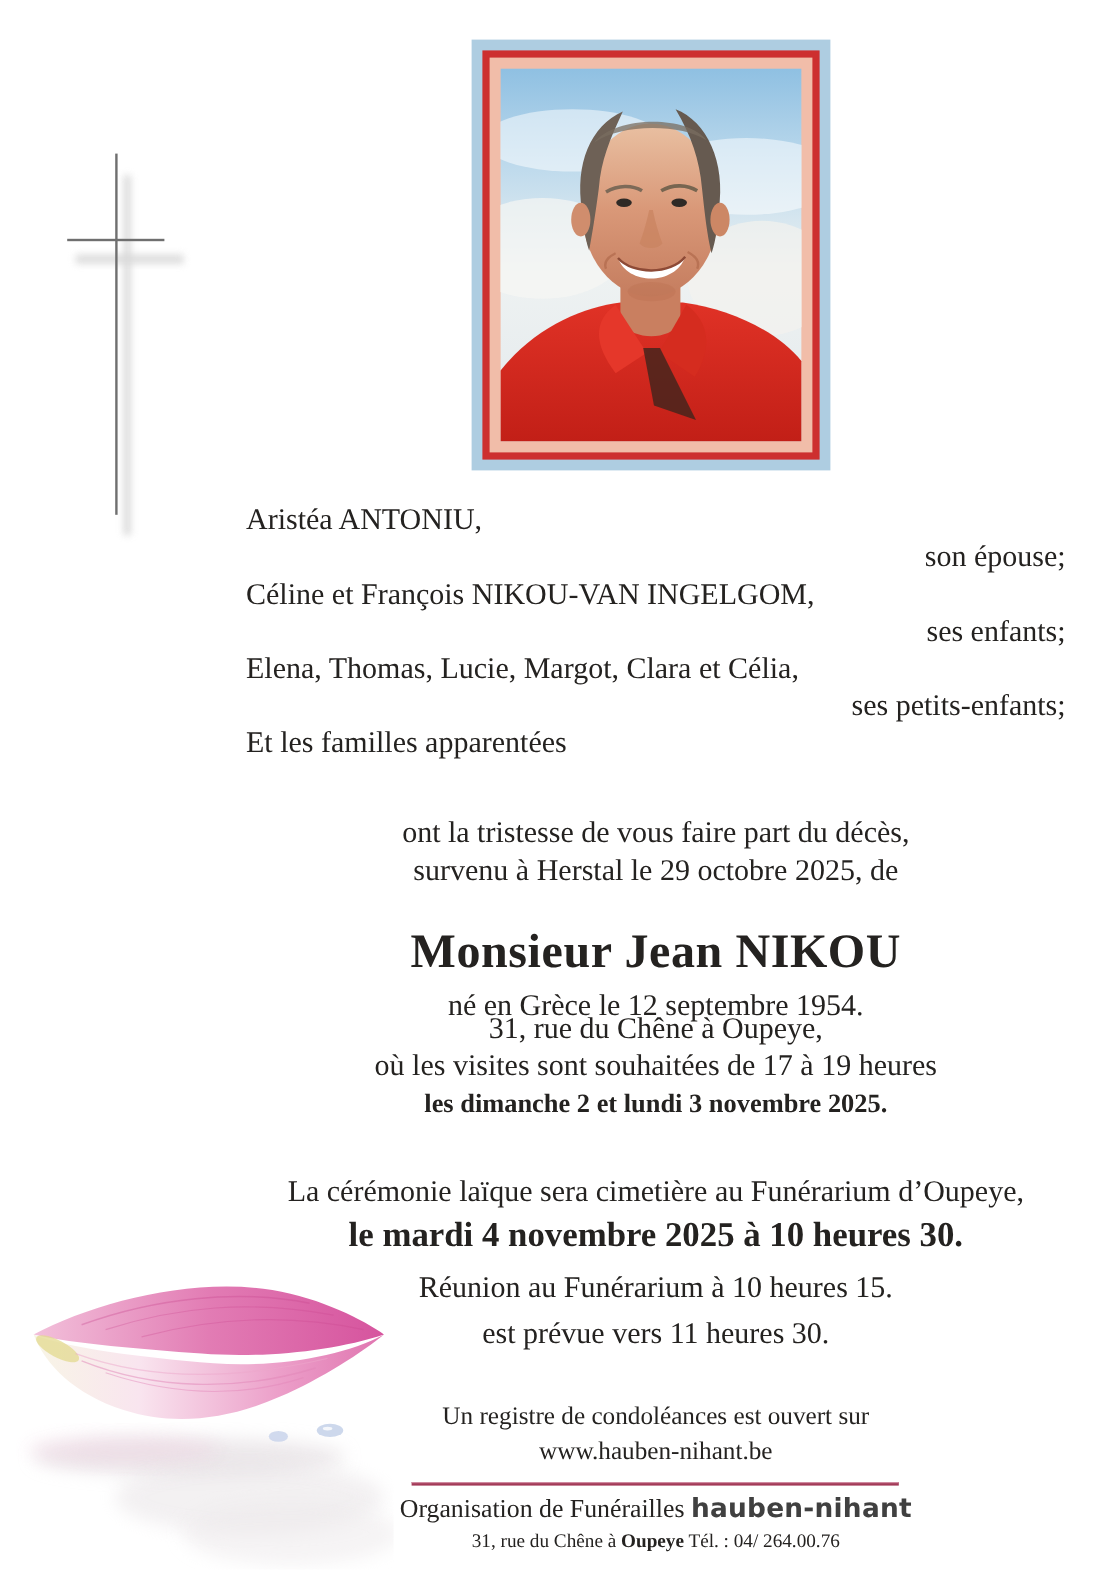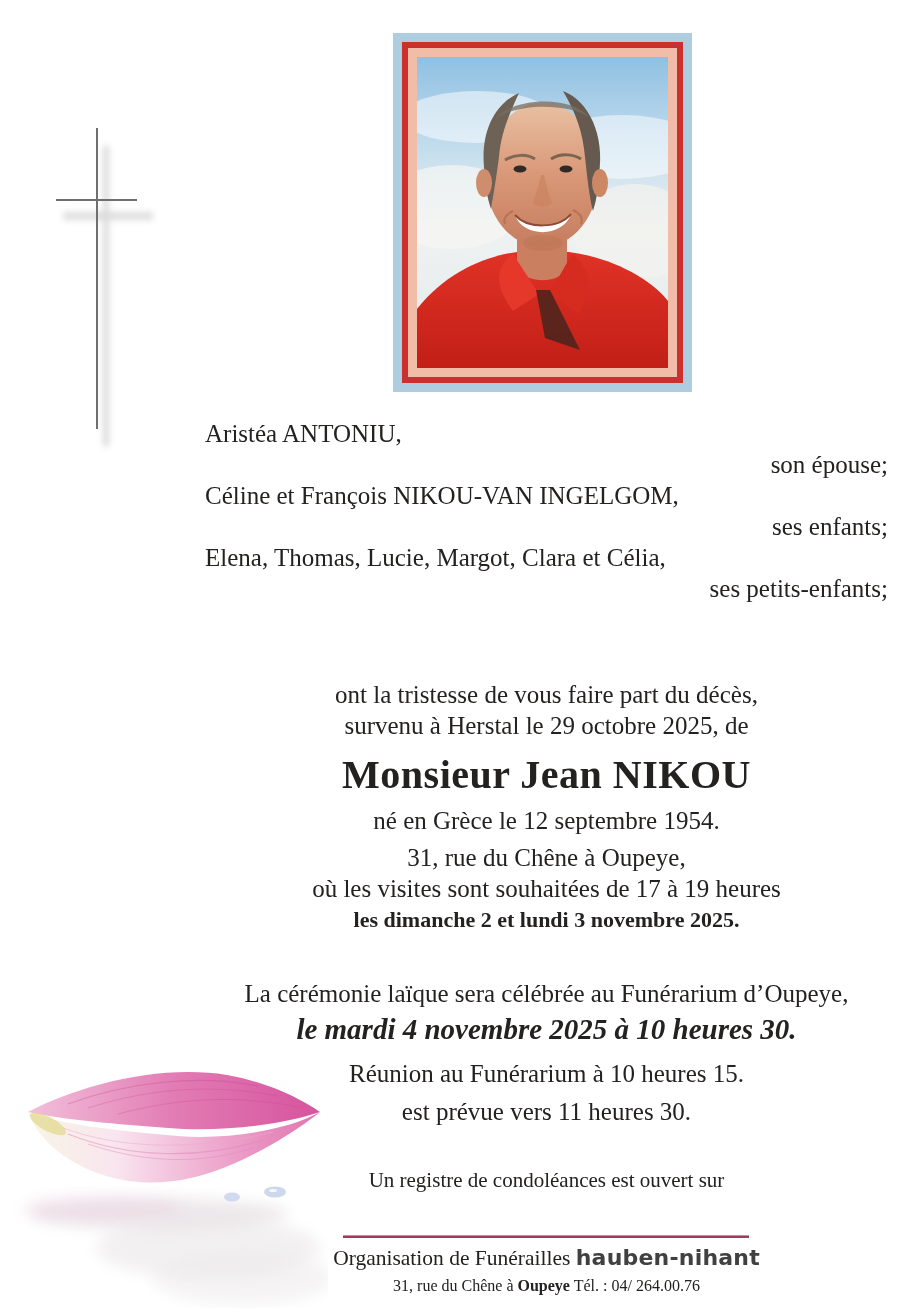--- a/index.html
+++ b/index.html
@@ -137,53 +137,55 @@
 
   <div class="content">
 
     <div class="sec sec-family">
       <span class="line left">Aristéa ANTONIU,</span>
       <span class="line right">son épouse;</span>
       <span class="line left">Céline et François NIKOU-VAN INGELGOM,</span>
       <span class="line right">ses enfants;</span>
       <span class="line left">Elena, Thomas, Lucie, Margot, Clara et Célia,</span>
       <span class="line right">ses petits-enfants;</span>
+      <span class="line left">Et les familles apparentées</span>
     </div>
 
     <div class="sec sec-announce">
       <span class="line center">ont la tristesse de vous faire part du décès,</span>
       <span class="line center">survenu à Herstal le 29 octobre 2025, de</span>
     </div>
 
     <div class="sec sec-name">
-      <span class="deceased-name" style="display:block;">Monsieur Jean NIKOU</span>
+      <span class="deceased-name" style="display:block;margin-top:18px;">Monsieur Jean NIKOU</span>
       <span class="line center birth">né en Grèce le 12 septembre 1954.</span>
     </div>
 
     <div class="sec sec-visit">
       <span class="line center">31, rue du Chêne à Oupeye,</span>
       <span class="line center">où les visites sont souhaitées de 17 à 19 heures</span>
       <span class="line center bold" style="font-size:22px;">les dimanche 2 et lundi 3 novembre 2025.</span>
     </div>
 
     <div class="sec sec-cerem">
-      <span class="line center">La cérémonie laïque sera célébrée au Funérarium d’Oupeye,</span>
-      <span class="big-bold center" style="display:block;font-style:italic;">le mardi 4 novembre 2025 à 10 heures 30.</span>
+      <span class="line center">La cérémonie laïque sera cimetière au Funérarium d’Oupeye,</span>
+      <span class="big-bold center" style="display:block;">le mardi 4 novembre 2025 à 10 heures 30.</span>
     </div>
 
     <div class="sec sec-reunion">
       <span class="line center">Réunion au Funérarium à 10 heures 15.</span>
     </div>
 
     <div class="sec sec-burial">
       <span class="line center">est prévue vers 11 heures 30.</span>
     </div>
 
     <div class="sec sec-condol">
       <span class="line center small">Un registre de condoléances est ouvert sur</span>
+      <span class="line center small">www.hauben-nihant.be</span>
     </div>
 
   </div>
 
   <div class="divider"></div>
   <div class="footer">
     <div class="footer-line1">
       <span>Organisation de Funérailles </span><span class="brand">hauben-nihant</span>
     </div>
     <div class="footer-line2">

